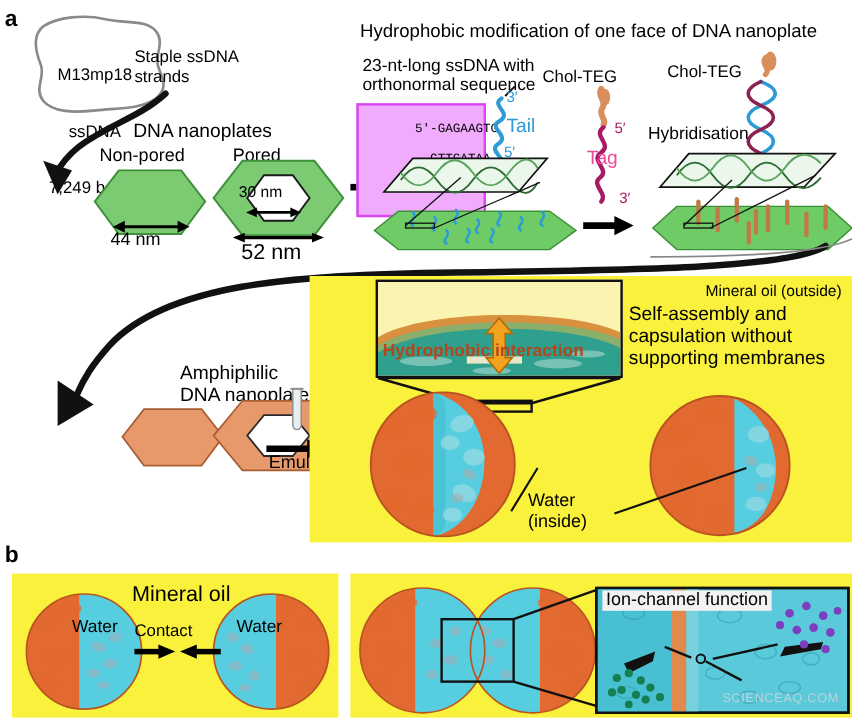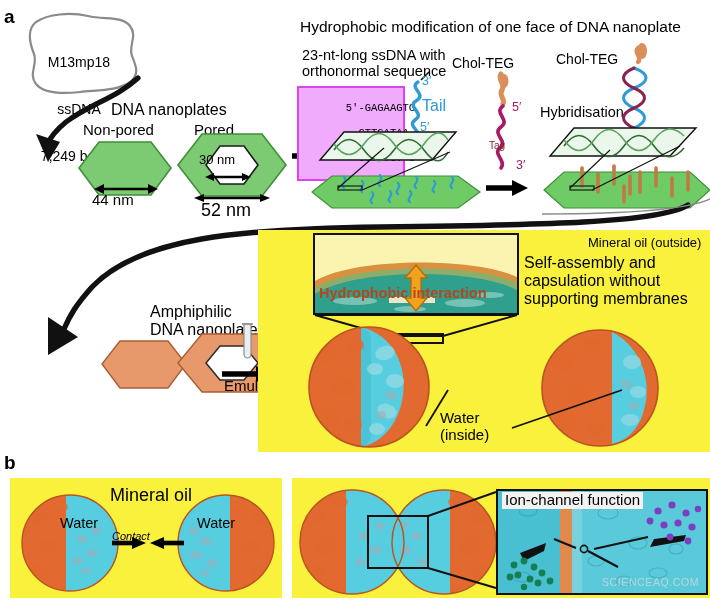--- a/index.html
+++ b/index.html
@@ -24,20 +24,22 @@
     <path d="M18,10 C30,2 52,0 70,4 C88,8 104,4 112,14 C120,24 110,34 114,44
              C118,54 122,62 112,70 C100,79 80,78 62,80 C44,82 26,82 18,72
              C10,62 20,52 16,42 C12,32 8,18 18,10 Z" fill="#ffffff" stroke="#8a8a8a" stroke-width="2.2"></path>
   </svg>
   <div class="lbl ctr" style="left:20px;top:24px;width:118px;font-size:14px;">
     <div>M13mp18</div>
     <div>ssDNA</div>
     <div>7,249 bases</div>
   </div>
 
+  <div class="lbl" style="left:112px;top:40px;font-size:14px;">Staple ssDNA
+strands</div>
 
   <svg class="abs" style="left:20px;top:70px;" width="130" height="100">
     <path d="M118,8 C96,28 70,34 46,52 C36,60 30,68 26,76" fill="none" stroke="#111" stroke-width="5.2" stroke-linecap="round"></path>
     <path d="M28,92 L16,64 L40,72 Z" fill="#111"></path>
   </svg>
 
   <div class="lbl" style="left:111px;top:101px;font-size:16px;">DNA nanoplates</div>
   <div class="lbl" style="left:83px;top:122px;font-size:15px;">Non-pored</div>
   <div class="lbl" style="left:194px;top:122px;font-size:15px;">Pored</div>
 
@@ -119,21 +121,21 @@
     <rect x="28" y="28" width="24" height="4" fill="none" stroke="#111" stroke-width="1.1"></rect>
   </svg>
 
   <div class="lbl" style="left:452px;top:56px;font-size:14px;">Chol-TEG</div>
   <svg class="abs" style="left:489px;top:72px;" width="36" height="100">
     <path d="M12,2 c-4,6 5,10 1,16 c-4,6 4,9 1,14" fill="none" stroke="#D98E5B" stroke-width="5" stroke-linecap="round"></path>
     <ellipse cx="15" cy="9" rx="4.5" ry="7" fill="#D98E5B"></ellipse>
     <path d="M14,34 C4,41 22,48 12,55 C2,62 20,69 11,76 C3,82 18,89 12,96" fill="none" stroke="#A81A63" stroke-width="3.6" stroke-linecap="round"></path>
   </svg>
   <div class="lbl" style="left:512px;top:100px;font-size:12.5px;color:#A81A63;">5′</div>
-  <div class="lbl" style="left:489px;top:140px;font-size:10px;color:#7f1d1d;">Tag</div>
+  <div class="lbl" style="left:489px;top:124px;font-size:16px;color:#ec4899;">Tag</div>
   <div class="lbl" style="left:516px;top:158px;font-size:12.5px;color:#A81A63;">3′</div>
 
   <svg class="abs" style="left:486px;top:180px;" width="42" height="16">
     <line x1="0" y1="8" x2="28" y2="8" stroke="#000" stroke-width="5.5"></line>
     <path d="M42,8 L26,0 L26,16 Z" fill="#000"></path>
   </svg>
 
   <div class="lbl" style="left:556px;top:52px;font-size:14px;">Chol-TEG</div>
   <div class="lbl" style="left:540px;top:104px;font-size:14.5px;">Hybridisation</div>
 
@@ -351,21 +353,21 @@
         <ellipse cx="20" cy="62" rx="6" ry="4"></ellipse>
           <ellipse cx="36" cy="70" rx="5" ry="4"></ellipse>
         <ellipse cx="18" cy="38" rx="5" ry="4"></ellipse>
           <ellipse cx="28" cy="80" rx="5" ry="3"></ellipse>
       </g>
     </g>
     <circle cx="50" cy="50" r="48" fill="none" stroke="#B8541F" stroke-width="1.4"></circle>
   </svg>
   <div class="lbl" style="left:197px;top:515px;font-size:14.5px;">Water</div>
 
-  <div class="lbl" style="left:112px;top:530px;font-size:11px;font-style:italic;">Contact</div>
+  <div class="lbl" style="left:112px;top:518px;font-size:14px;">Contact</div>
   <svg class="abs" style="left:112px;top:535px;" width="72" height="16">
     <line x1="0" y1="8" x2="22" y2="8" stroke="#000" stroke-width="4.6"></line>
     <path d="M34,8 L20,2 L20,14 Z" fill="#000"></path>
     <line x1="72" y1="8" x2="50" y2="8" stroke="#000" stroke-width="4.6"></line>
     <path d="M38,8 L52,2 L52,14 Z" fill="#000"></path>
   </svg>
 
   <div class="abs yellow" style="left:292px;top:478px;width:418px;height:120px;"></div>
 
   <svg class="abs" style="left:298px;top:488px;" width="200" height="108">

